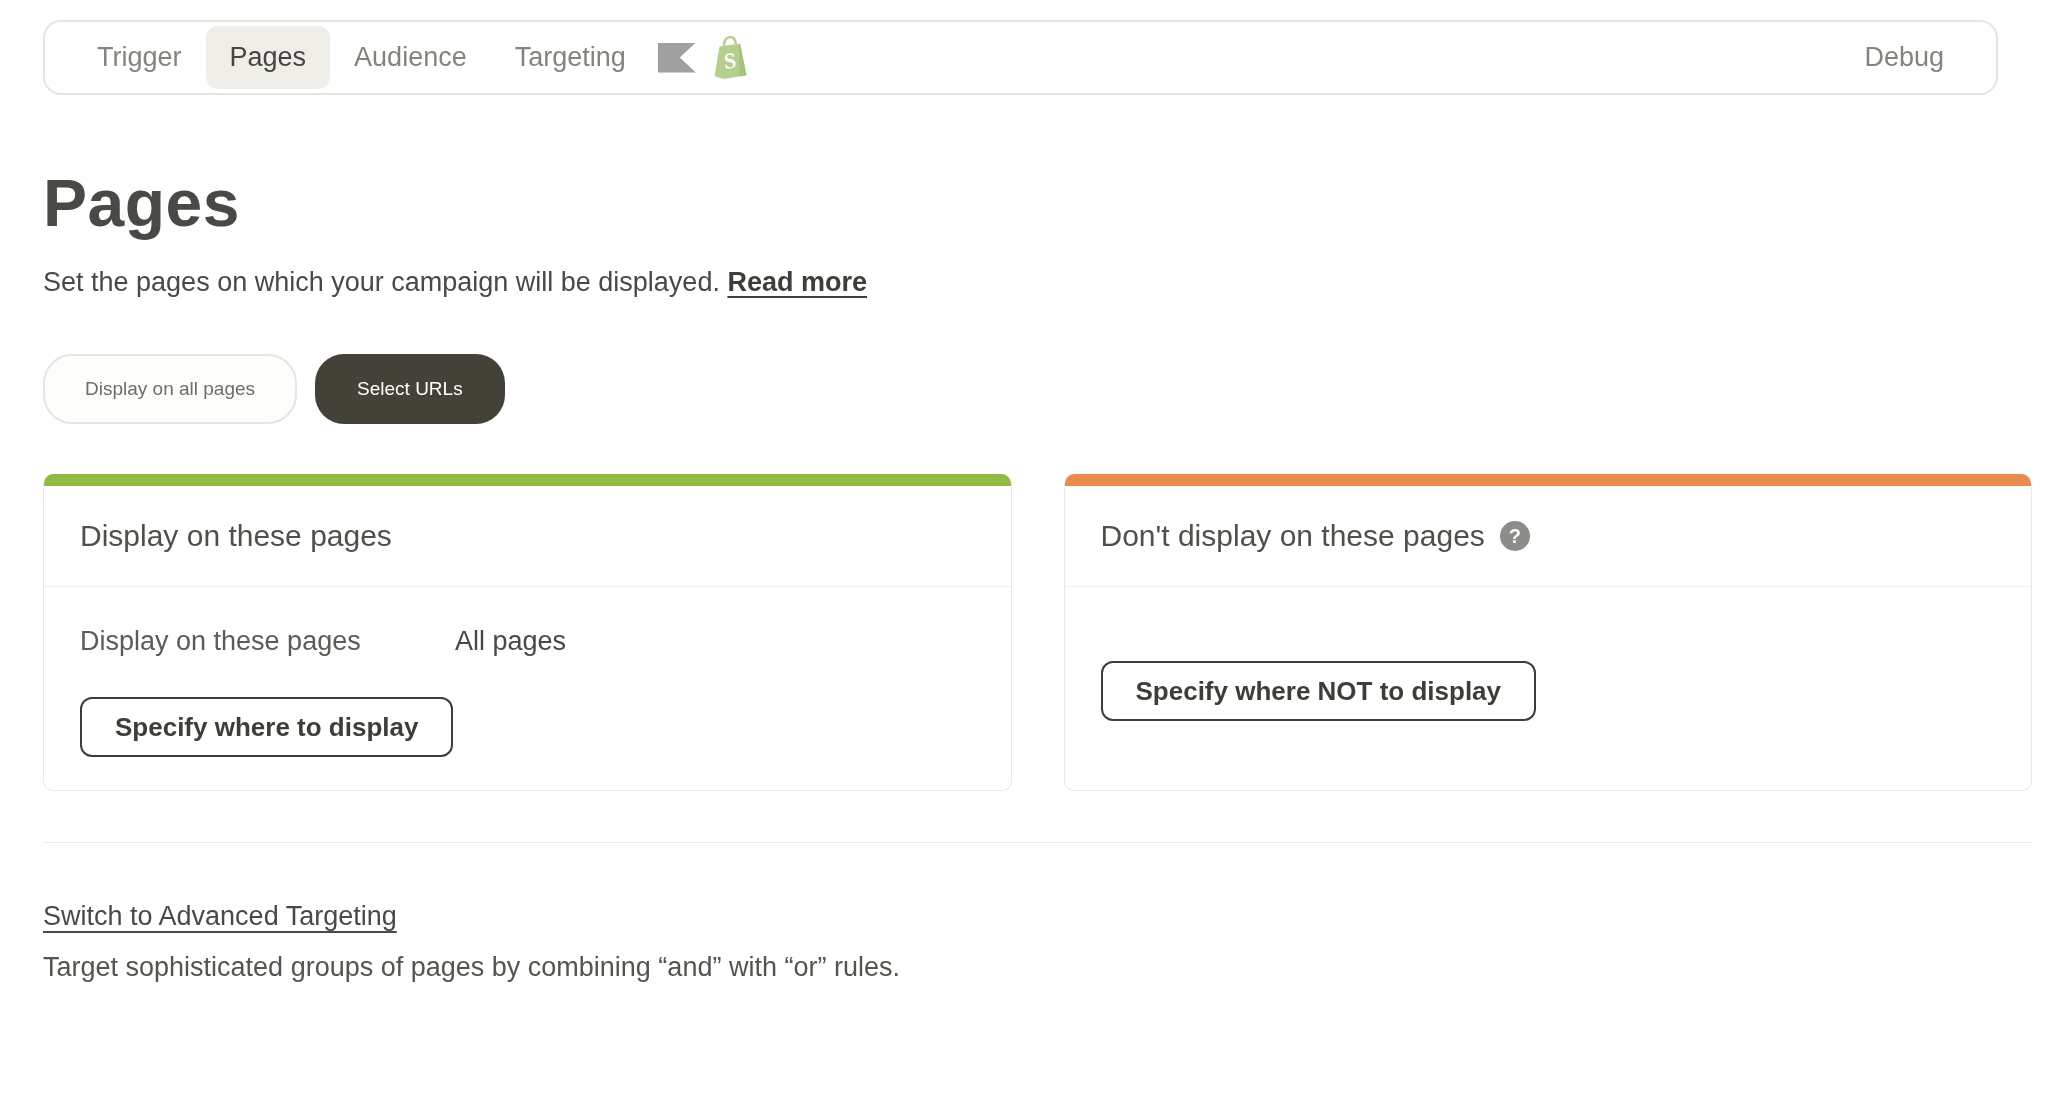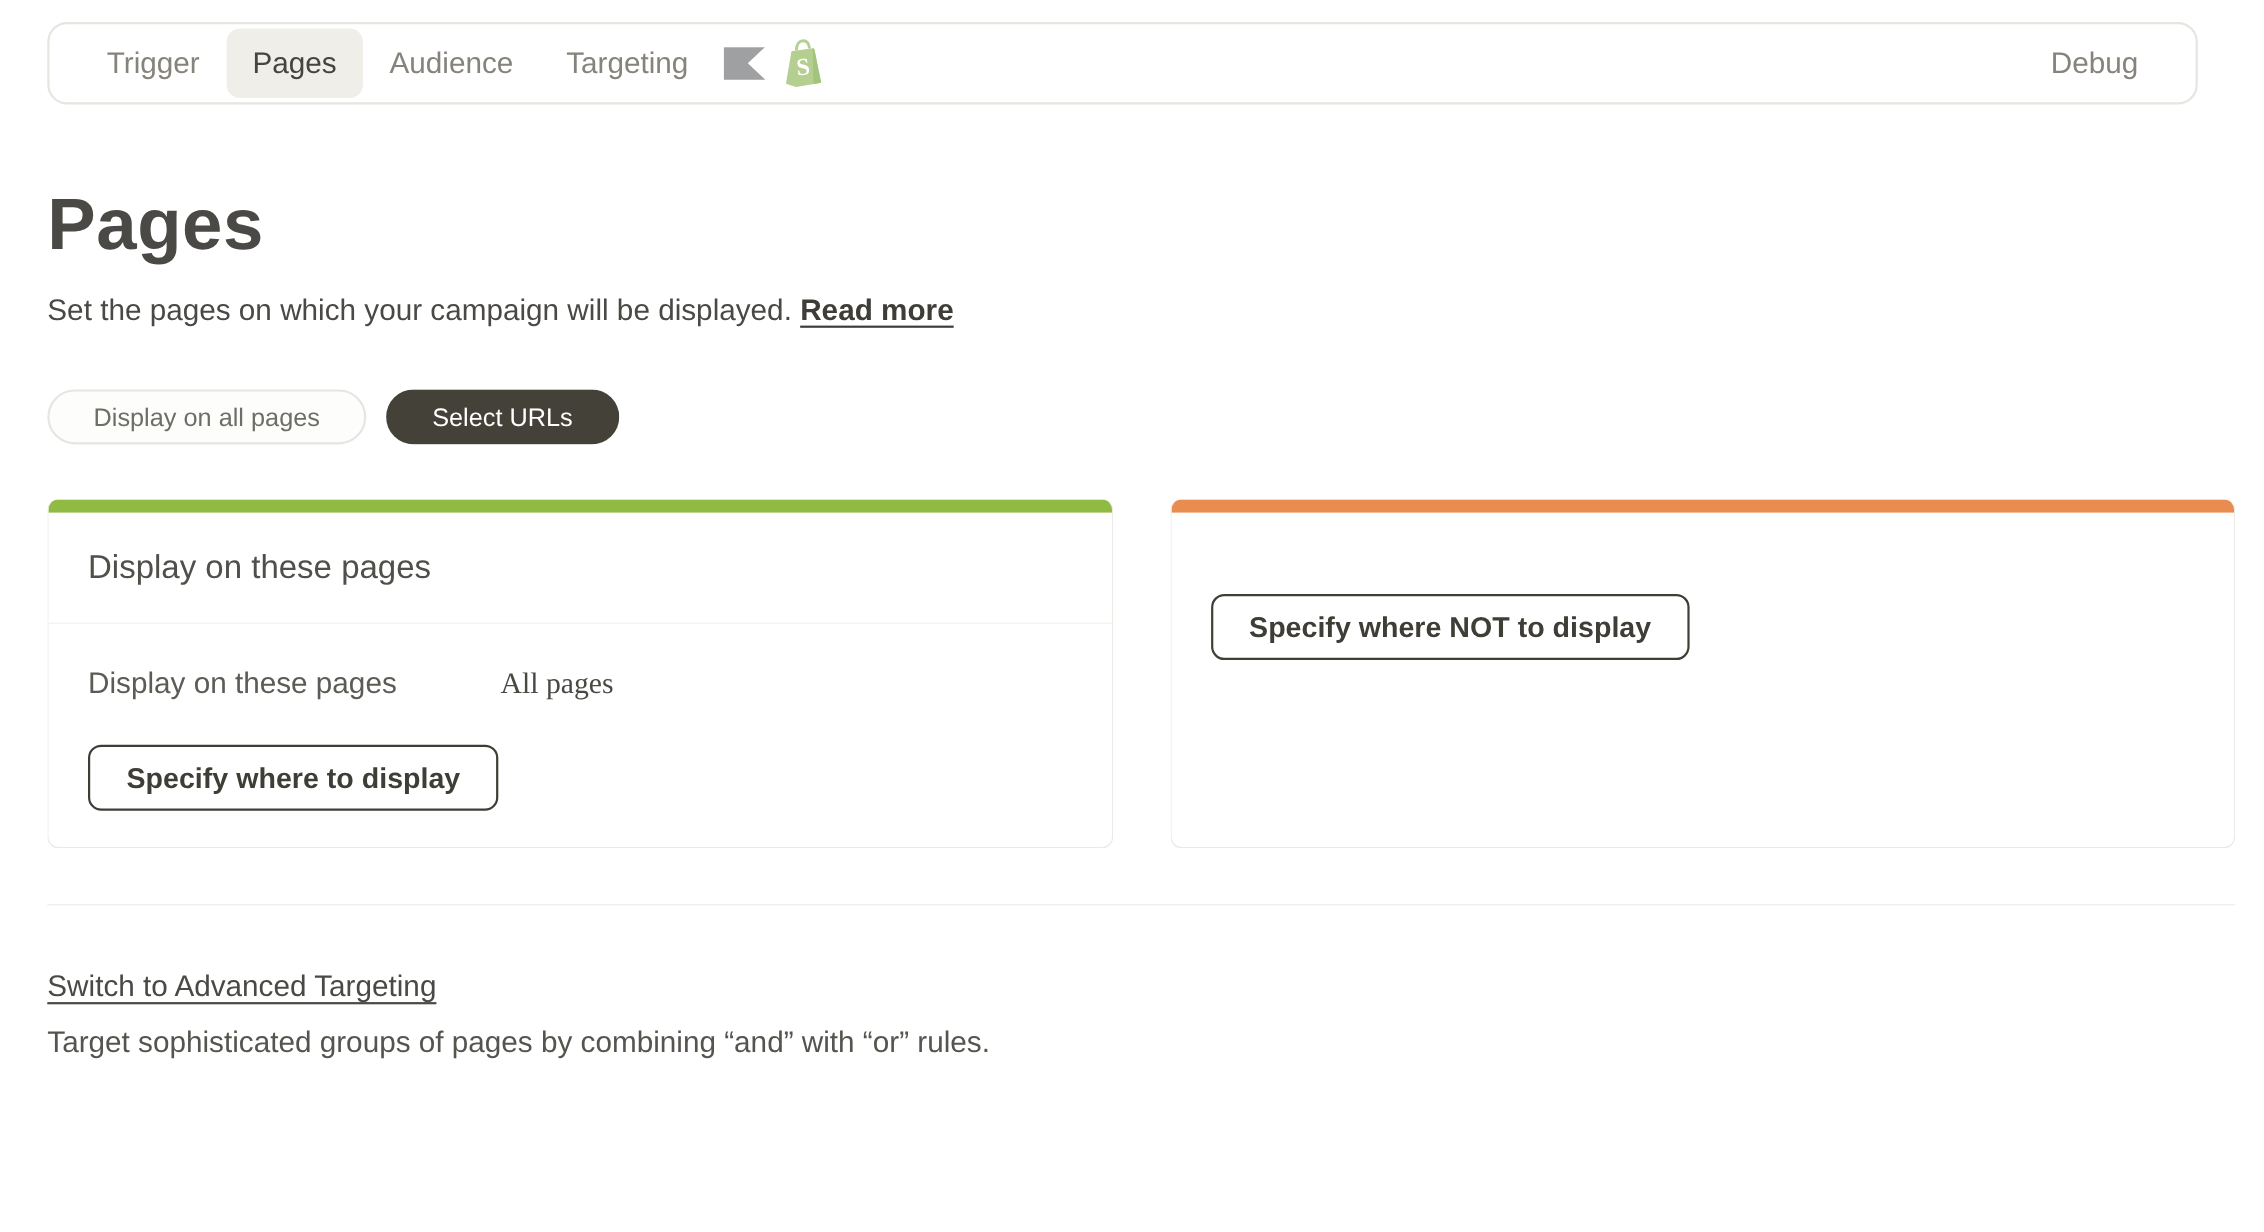--- a/index.html
+++ b/index.html
@@ -54,23 +54,23 @@
     font-weight: 700;
     color: #3e3d38;
     text-decoration: underline;
     text-underline-offset: 5px;
     cursor: pointer;
   }
 
   
   .pills { margin-top: 56px; display: flex; gap: 18px; }
   .pill {
-    height: 50px;
+    height: 70px;
     border-radius: 29px;
-    font-size: 23px;
+    font-size: 19px;
     display: inline-flex;
     align-items: center;
     padding: 0 40px;
     cursor: pointer;
     border: 2px solid transparent;
   }
   .pill.outline { border-color: #e7e5e0; background: #fdfdfc; color: #6e6d67; }
   .pill.dark { color: #ffffff; }
 
   
@@ -100,21 +100,21 @@
     font-size: 20px;
     font-weight: 700;
     display: inline-flex;
     align-items: center;
     justify-content: center;
     cursor: pointer;
   }
   .card-body { padding: 36px 36px 33px 36px; }
   .setting-row { display: flex; font-size: 27px; line-height: 36px; }
   .setting-label { width: 375px; flex-shrink: 0; color: #5c5b55; }
-  .setting-value { color: #494843; font-family: Liberation Serif, serif; }
+  .setting-value { color: #494843; }
   .card-button {
     margin-top: 38px;
     height: 60px;
     background: #ffffff;
     border: 2.5px solid #3f3e36;
     border-radius: 12px;
     padding: 0 33px;
     font-family: inherit;
     font-size: 26px;
     font-weight: 700;
@@ -184,20 +184,24 @@
         <div class="setting-row">
           <span class="setting-label">Display on these pages</span>
           <span class="setting-value">All pages</span>
         </div>
         <button class="card-button">Specify where to display</button>
       </div>
     </section>
 
     <section class="card">
       <div class="card-accent" style="background-color: rgb(233, 140, 80);"></div>
+      <div class="card-header">
+        <span class="card-title">Don't display on these pages</span>
+        <span class="help-icon">?</span>
+      </div>
       <div class="card-body">
         <button class="card-button">Specify where NOT to display</button>
       </div>
     </section>
 
   </div>
 
   <hr class="footer-divider">
 
   <a class="footer-link">Switch to Advanced Targeting</a>

